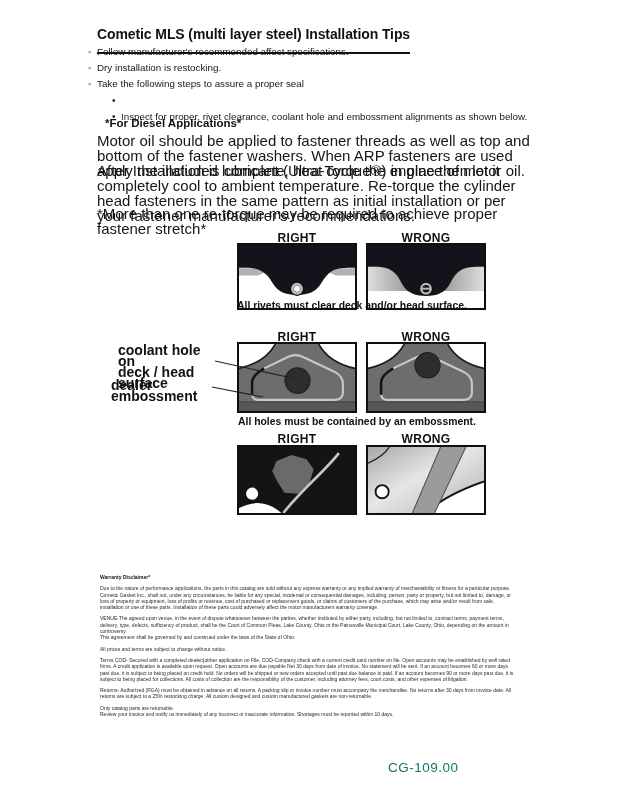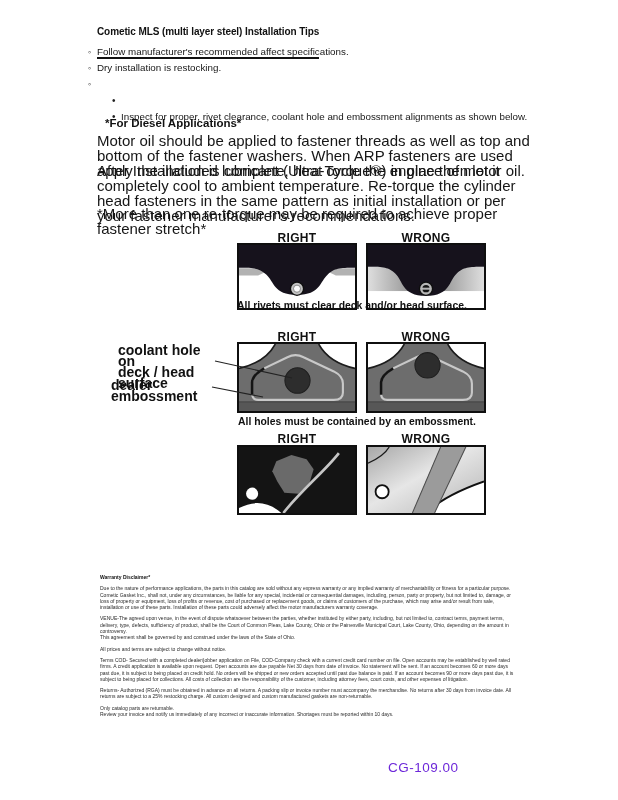--- a/index.html
+++ b/index.html
@@ -1,21 +1,21 @@
 <!DOCTYPE html>
 <html><head>
 <meta charset="utf-8">
 <style>
   html,body{margin:0;padding:0;background:#ffffff;}
   #page{position:relative;width:618px;height:800px;background:#ffffff;overflow:hidden;
         font-family:"Liberation Sans",sans-serif;color:#1a1a1a;}
   .abs{position:absolute;}
   
-  .doc-title{left:97px;top:26px;font-size:10px;font-weight:700;color:#111;
-             border-bottom:2px solid #111;padding-bottom:20px;letter-spacing:-0.1px;white-space:nowrap;}
+  .doc-title{left:97px;top:26px;font-size:14px;font-weight:700;color:#111;
+             border-bottom:2px solid #111;padding-bottom:10px;letter-spacing:-0.1px;white-space:nowrap;}
   
   .tips{left:88px;top:44px;font-size:9.8px;line-height:16.2px;color:#161616;width:470px;}
   .b-row{display:flex;}
   .b-glyph{width:9px;flex:0 0 9px;font-size:9px;color:#222;}
   .sub{padding-left:24px;}
   .sub .b-glyph{font-size:10px;}
   
   .diesel-h{left:97px;top:117px;font-size:11.5px;font-weight:700;color:#111;white-space:nowrap;margin-left:8px;}
   .body-p{font-size:15px;line-height:15px;color:#161616;}
   .p1{left:97px;top:133px;width:438px;}
@@ -26,40 +26,41 @@
   .fig-caption{font-size:10.4px;font-weight:700;color:#111;line-height:11.5px;white-space:nowrap;}
   .figbox{width:120px;border:2.5px solid #0f0f0f;box-sizing:border-box;background:#fff;}
   .figbox svg{display:block;width:100%;height:100%;}
   .side-label{font-size:14px;font-weight:700;color:#111;line-height:11px;text-align:left;}
   
   .warranty{left:100px;top:574px;width:418px;font-size:5px;line-height:6.3px;color:#2a2a2a;}
   .warranty p{margin:0 0 5px 0;}
   .warranty .no-gap{margin-bottom:0;}
   .w-head{font-weight:700;margin-bottom:7px;color:#111;}
   
-  .page-num{left:388px;top:760px;font-size:13.5px;color:#6d28d9;letter-spacing:0.5px;}
+  .page-num{left:388px;top:760px;font-size:13.5px;color:#0f766e;letter-spacing:0.5px;}
 </style>
 </head>
 <body>
 
 <div id="page">
 
   <div class="abs doc-title">Cometic MLS (multi layer steel) Installation Tips</div>
 
   <div class="abs tips">
     <div class="b-row">
       <span class="b-glyph">◦</span>
       <span>Follow manufacturer's recommended affect specifications.</span>
     </div>
     <div class="b-row">
       <span class="b-glyph">◦</span>
       <span>Dry installation is restocking.</span>
     </div>
     <div class="b-row">
       <span class="b-glyph">◦</span>
+      <span>Take the following steps to assure a proper seal</span>
     </div>
     <div class="b-row sub">
       <span class="b-glyph">•</span>
     </div>
     <div class="b-row sub">
       <span class="b-glyph">•</span>
       <span>Inspect for proper, rivet clearance, coolant hole and embossment alignments as shown below.</span>
     </div>
   </div>
 

